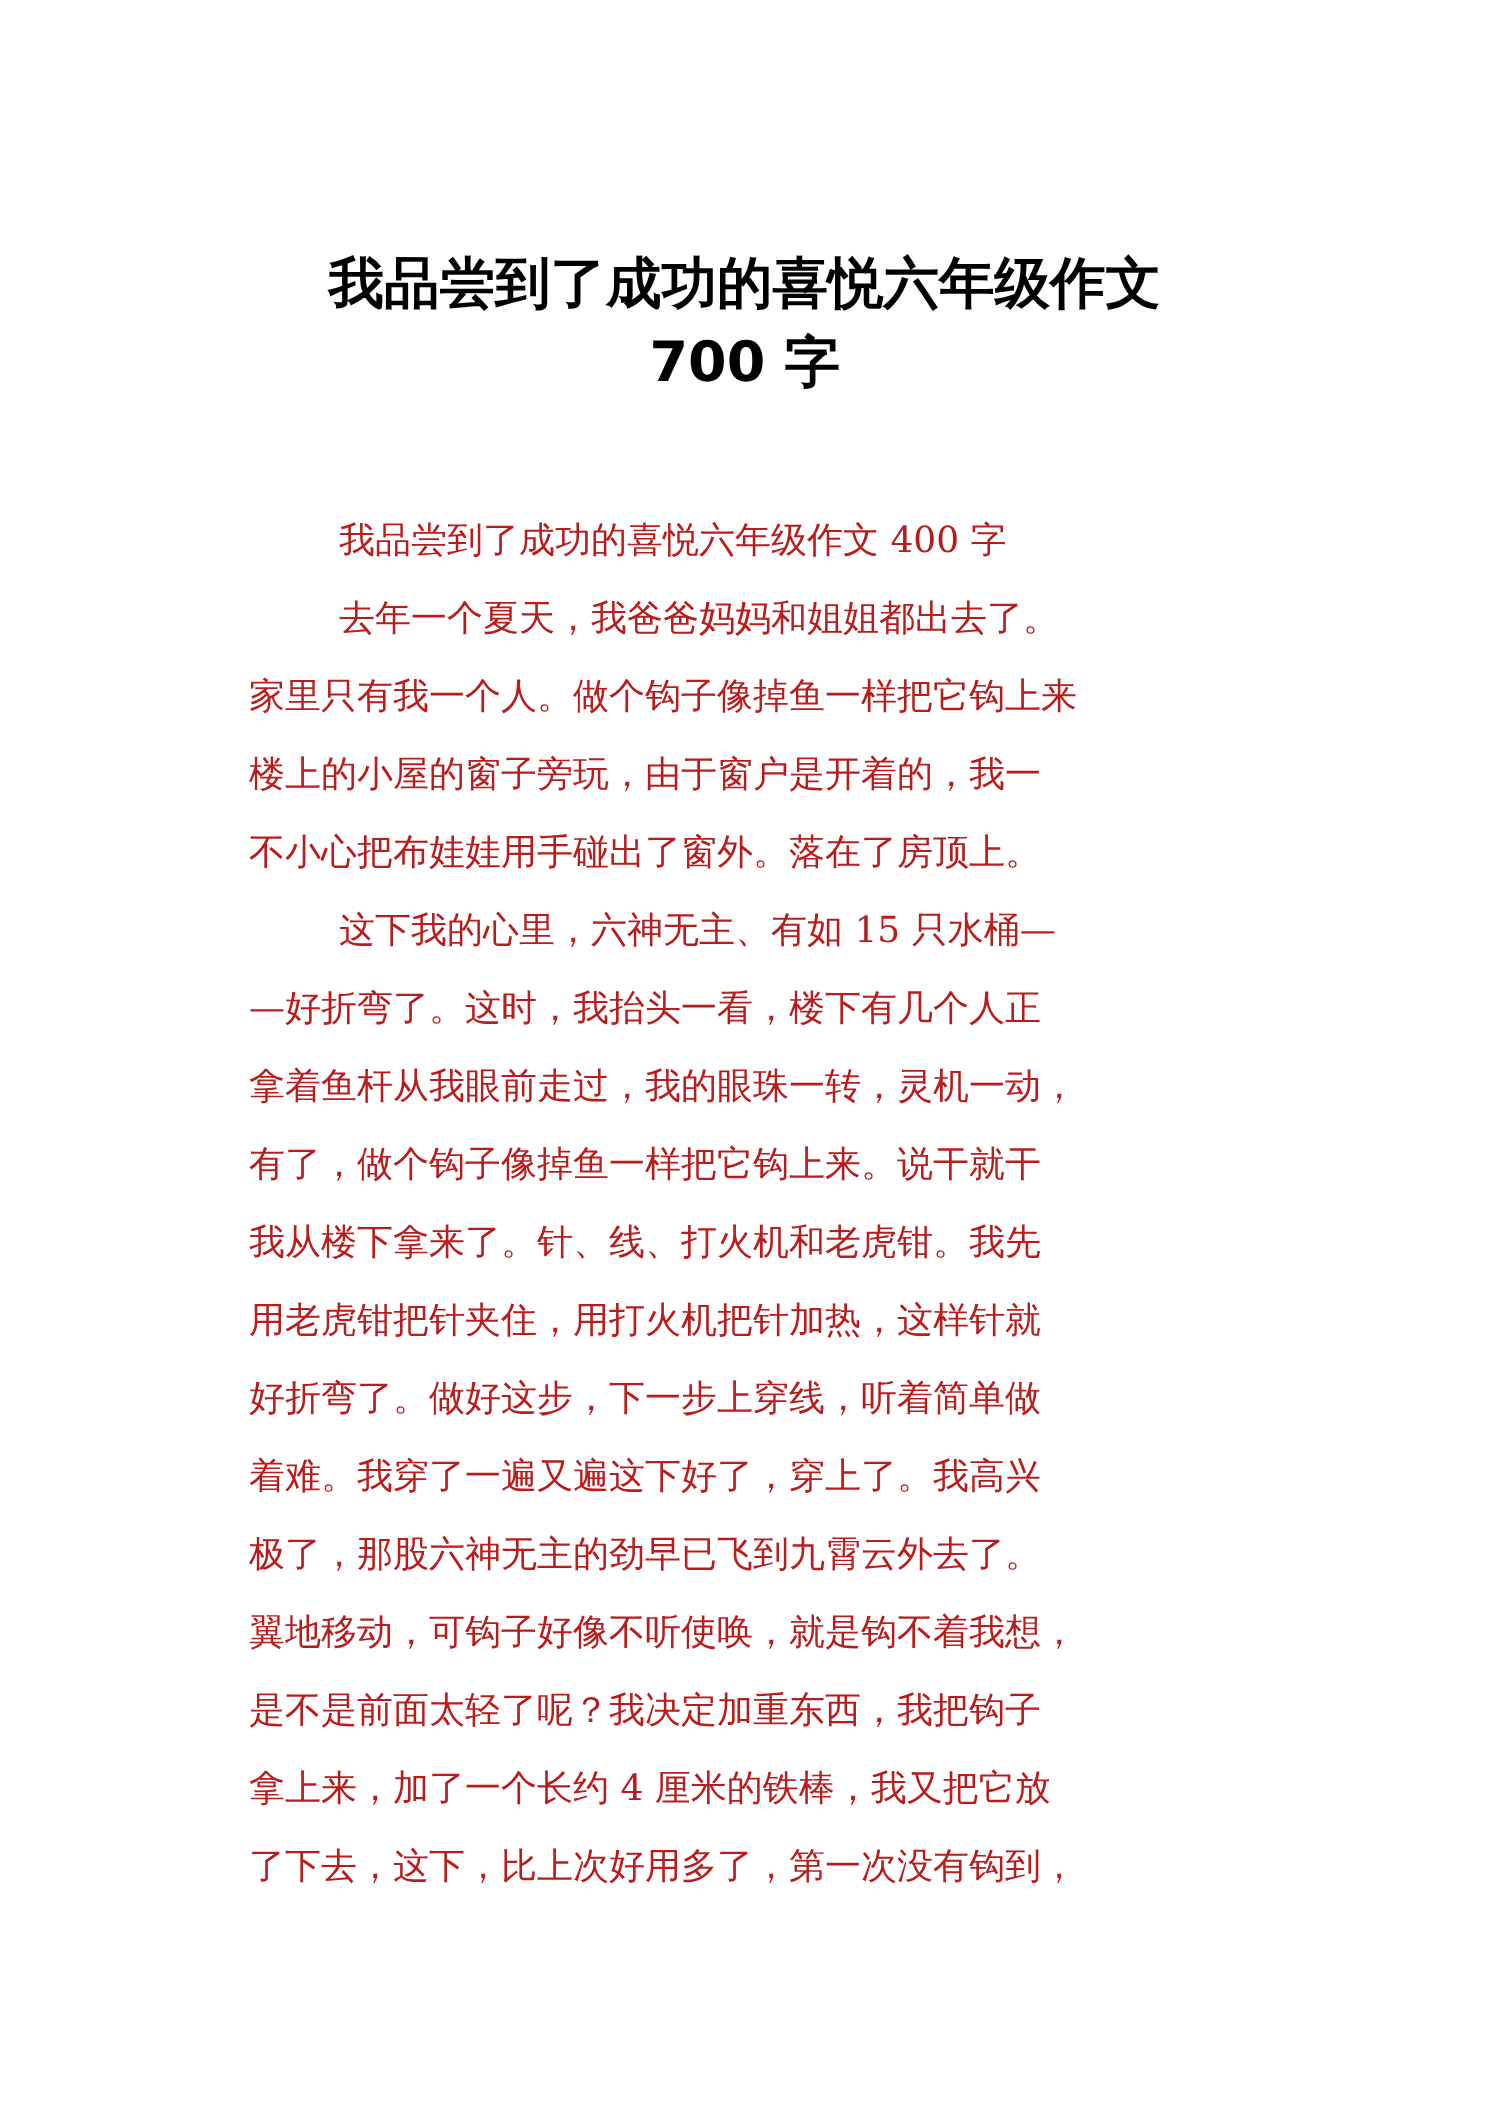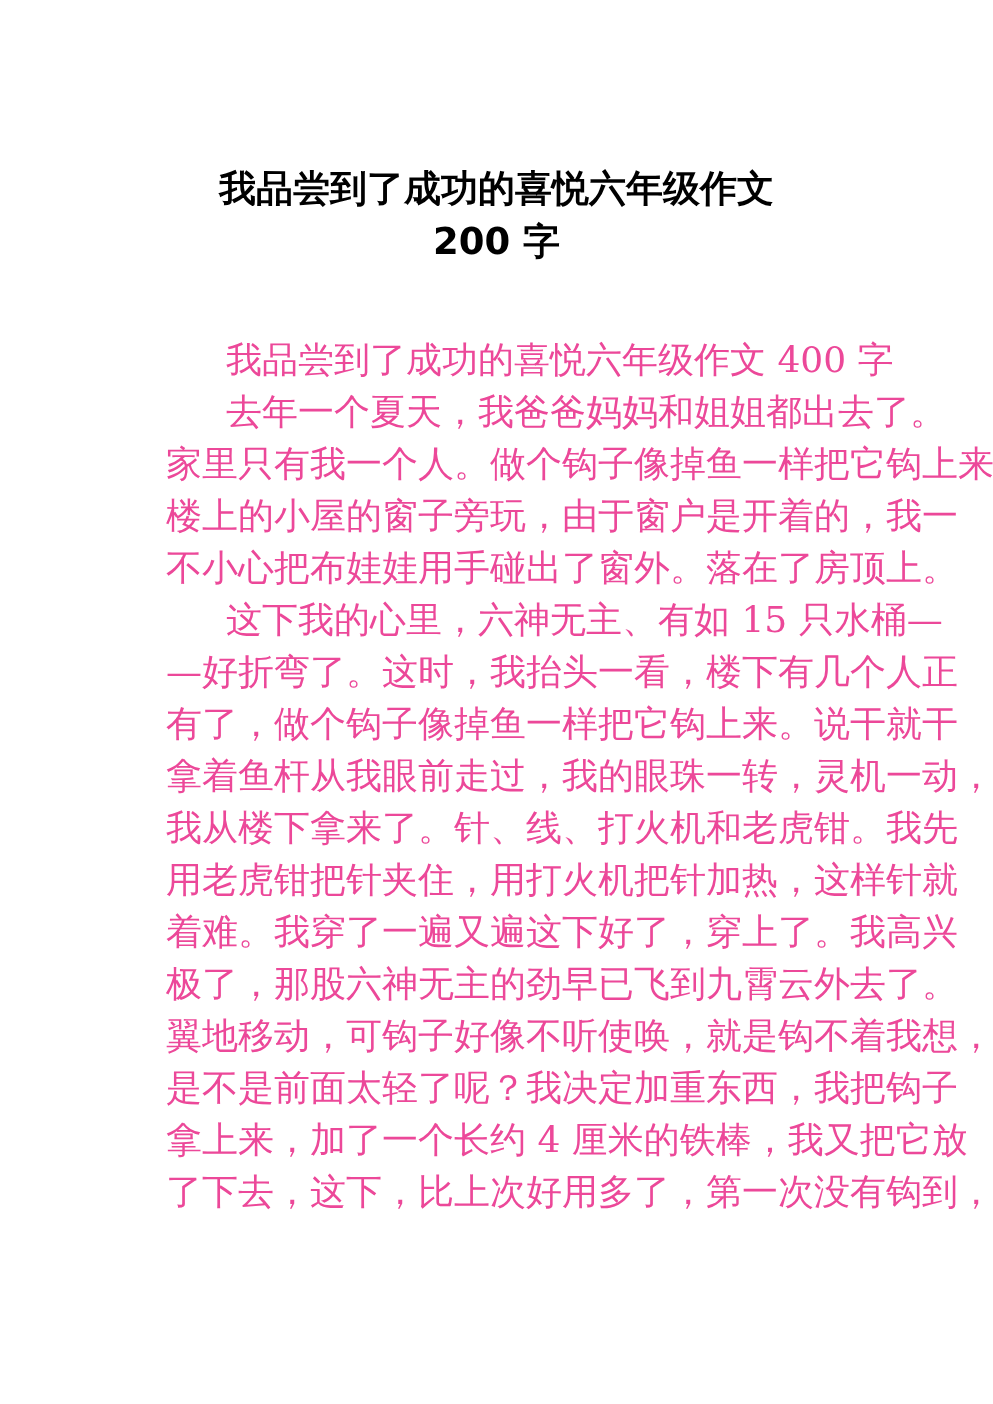--- a/index.html
+++ b/index.html
@@ -37,54 +37,55 @@
     .title .line {
       display: block;
       white-space: nowrap;
     }
     .body {
       position: absolute;
       left: 166px;
       top: 296px;
       width: 680px;
       font-family: "DejaVu Serif", "Liberation Serif", serif;
-      font-size: 36px;
+      font-size: 24px;
       line-height: 52px;
-      color: #ec4899;
+      color: #b91c1c;
     }
     .body .line {
       display: block;
       white-space: nowrap;
       height: 52px;
     }
     .body .line.indent {
       padding-left: 60px;
     }
   </style>
 </head>
 <body>
 
 <div class="page">
   <div class="title">
     <span class="line">我品尝到了成功的喜悦六年级作文</span>
-    <span class="line">200 字</span>
+    <span class="line">700 字</span>
   </div>
 
   <div class="body" id="body-text">
     <span class="line indent">我品尝到了成功的喜悦六年级作文 400 字</span>
     <span class="line indent">去年一个夏天，我爸爸妈妈和姐姐都出去了。</span>
     <span class="line">家里只有我一个人。做个钩子像掉鱼一样把它钩上来</span>
     <span class="line">楼上的小屋的窗子旁玩，由于窗户是开着的，我一</span>
     <span class="line">不小心把布娃娃用手碰出了窗外。落在了房顶上。</span>
     <span class="line indent">这下我的心里，六神无主、有如 15 只水桶—</span>
     <span class="line">—好折弯了。这时，我抬头一看，楼下有几个人正</span>
+    <span class="line">拿着鱼杆从我眼前走过，我的眼珠一转，灵机一动，</span>
     <span class="line">有了，做个钩子像掉鱼一样把它钩上来。说干就干</span>
-    <span class="line">拿着鱼杆从我眼前走过，我的眼珠一转，灵机一动，</span>
     <span class="line">我从楼下拿来了。针、线、打火机和老虎钳。我先</span>
     <span class="line">用老虎钳把针夹住，用打火机把针加热，这样针就</span>
+    <span class="line">好折弯了。做好这步，下一步上穿线，听着简单做</span>
     <span class="line">着难。我穿了一遍又遍这下好了，穿上了。我高兴</span>
     <span class="line">极了，那股六神无主的劲早已飞到九霄云外去了。</span>
     <span class="line">翼地移动，可钩子好像不听使唤，就是钩不着我想，</span>
     <span class="line">是不是前面太轻了呢？我决定加重东西，我把钩子</span>
     <span class="line">拿上来，加了一个长约 4 厘米的铁棒，我又把它放</span>
     <span class="line">了下去，这下，比上次好用多了，第一次没有钩到，</span>
   </div>
 </div>
 
 </body></html>

